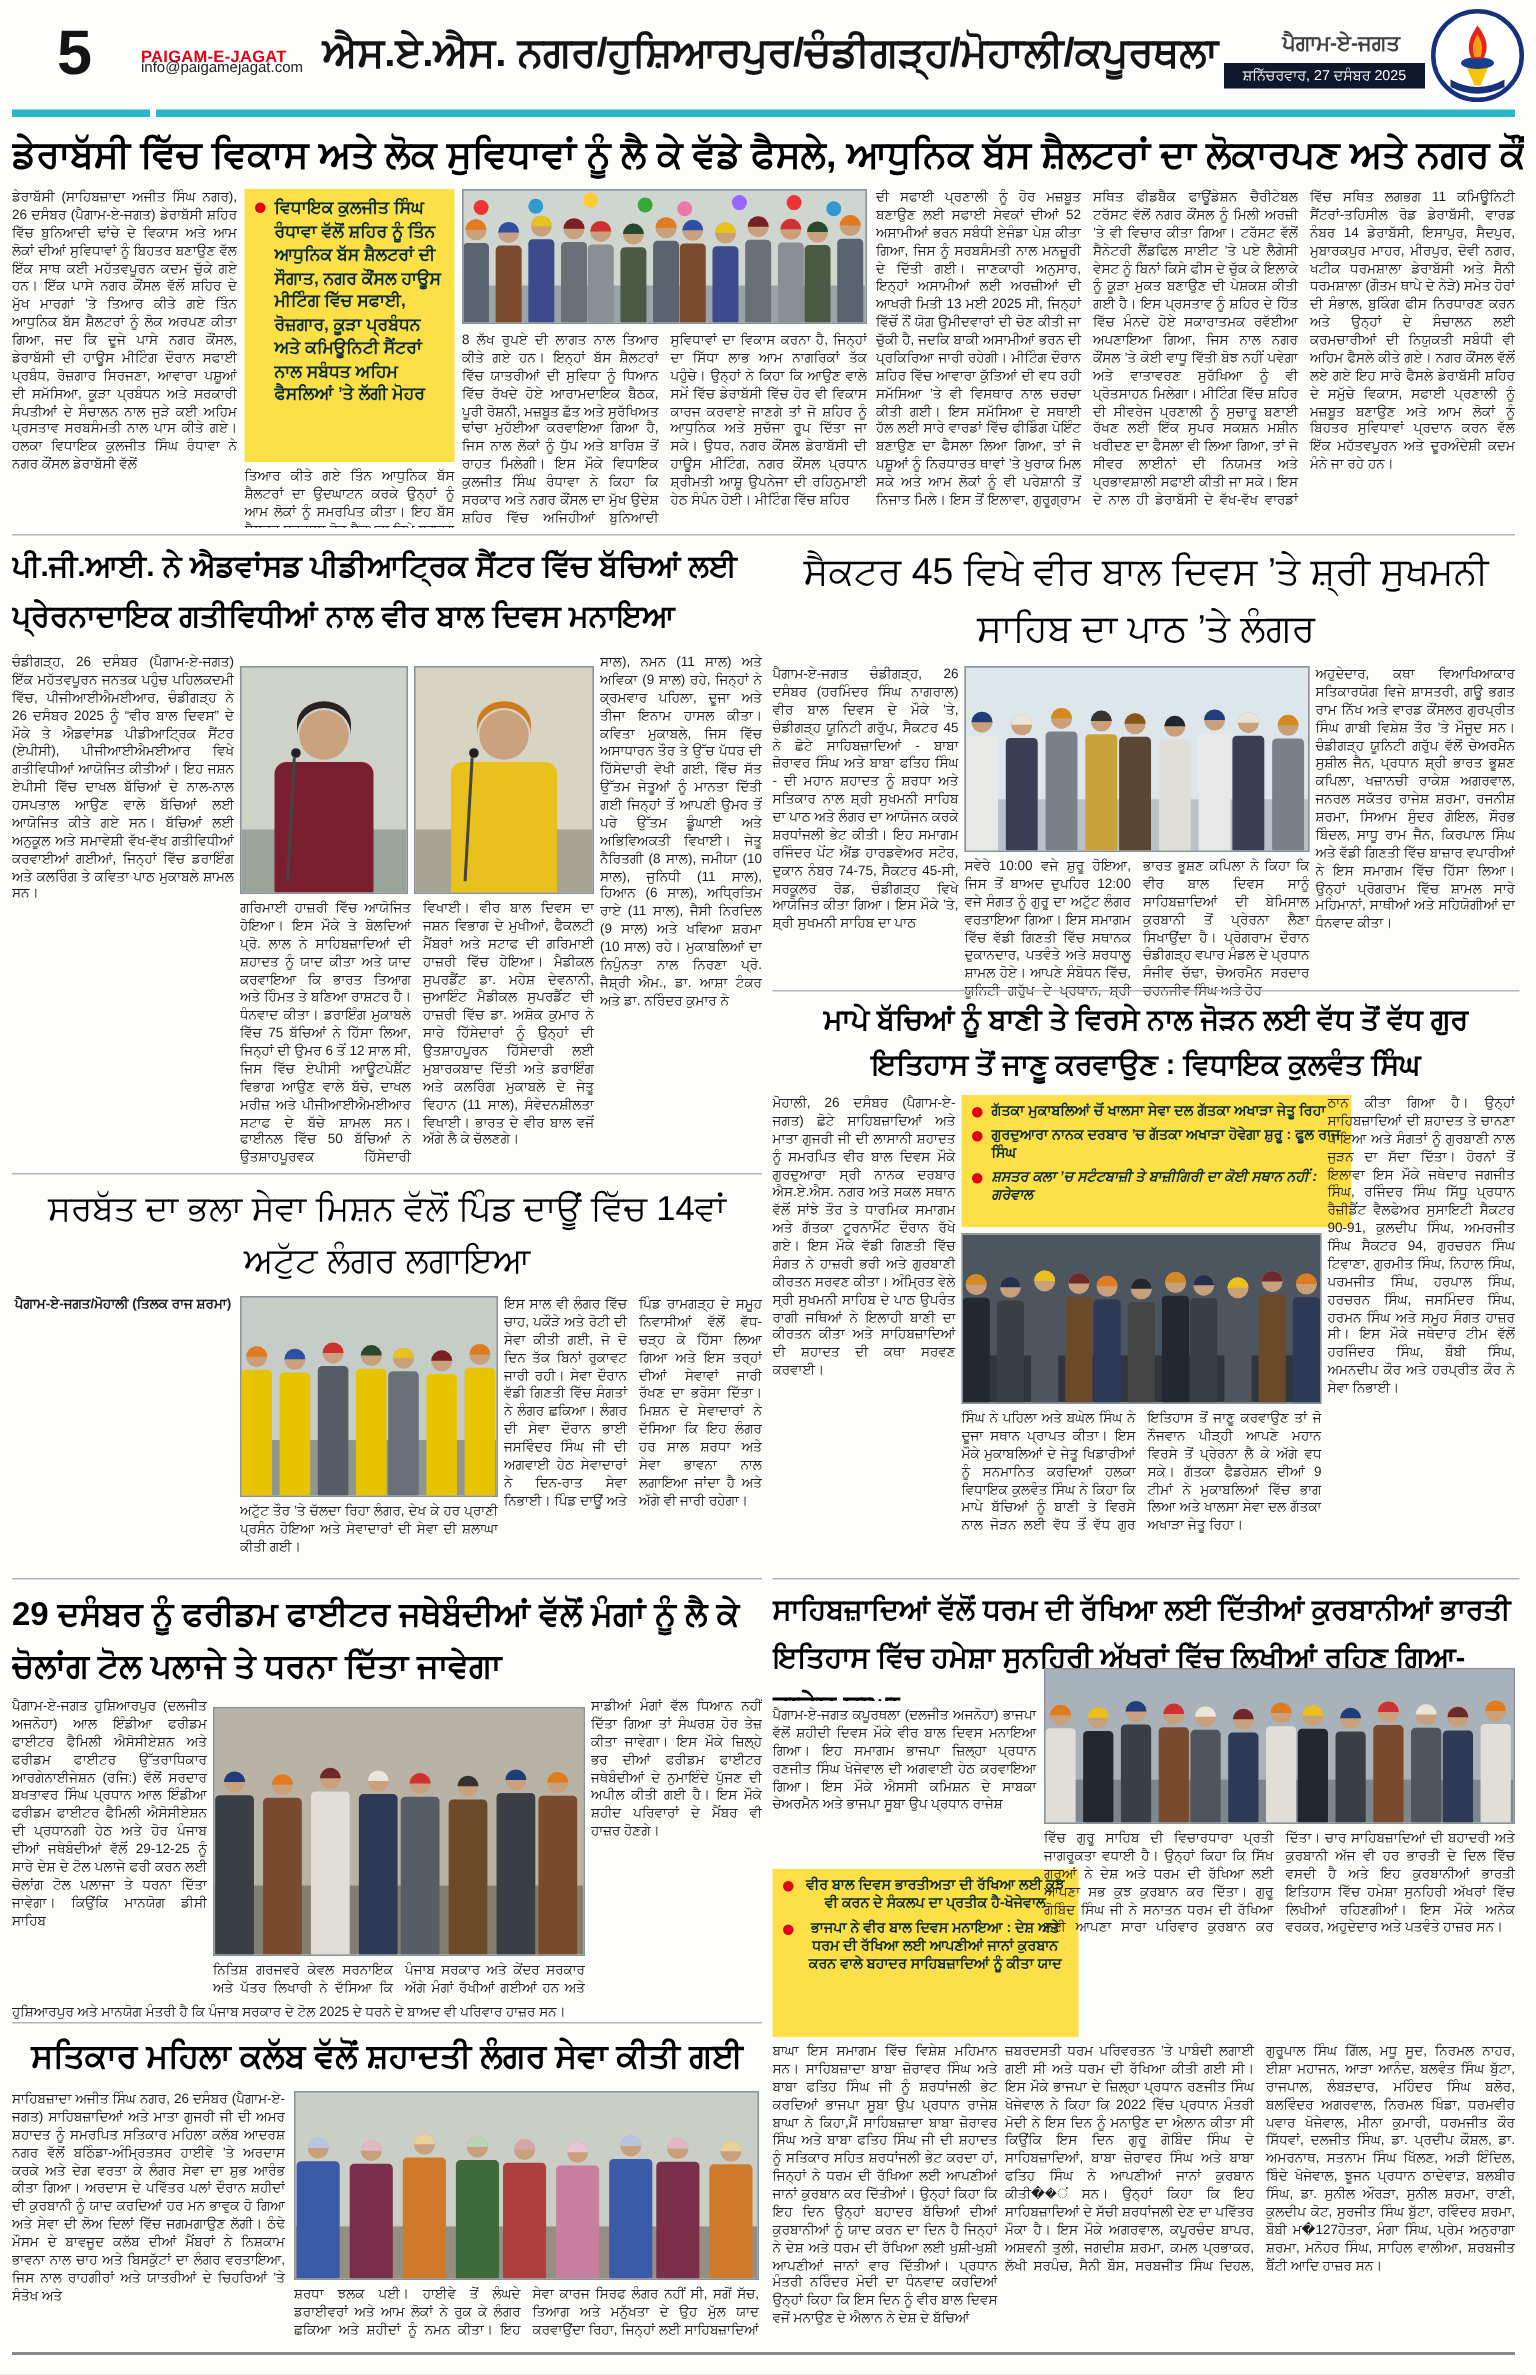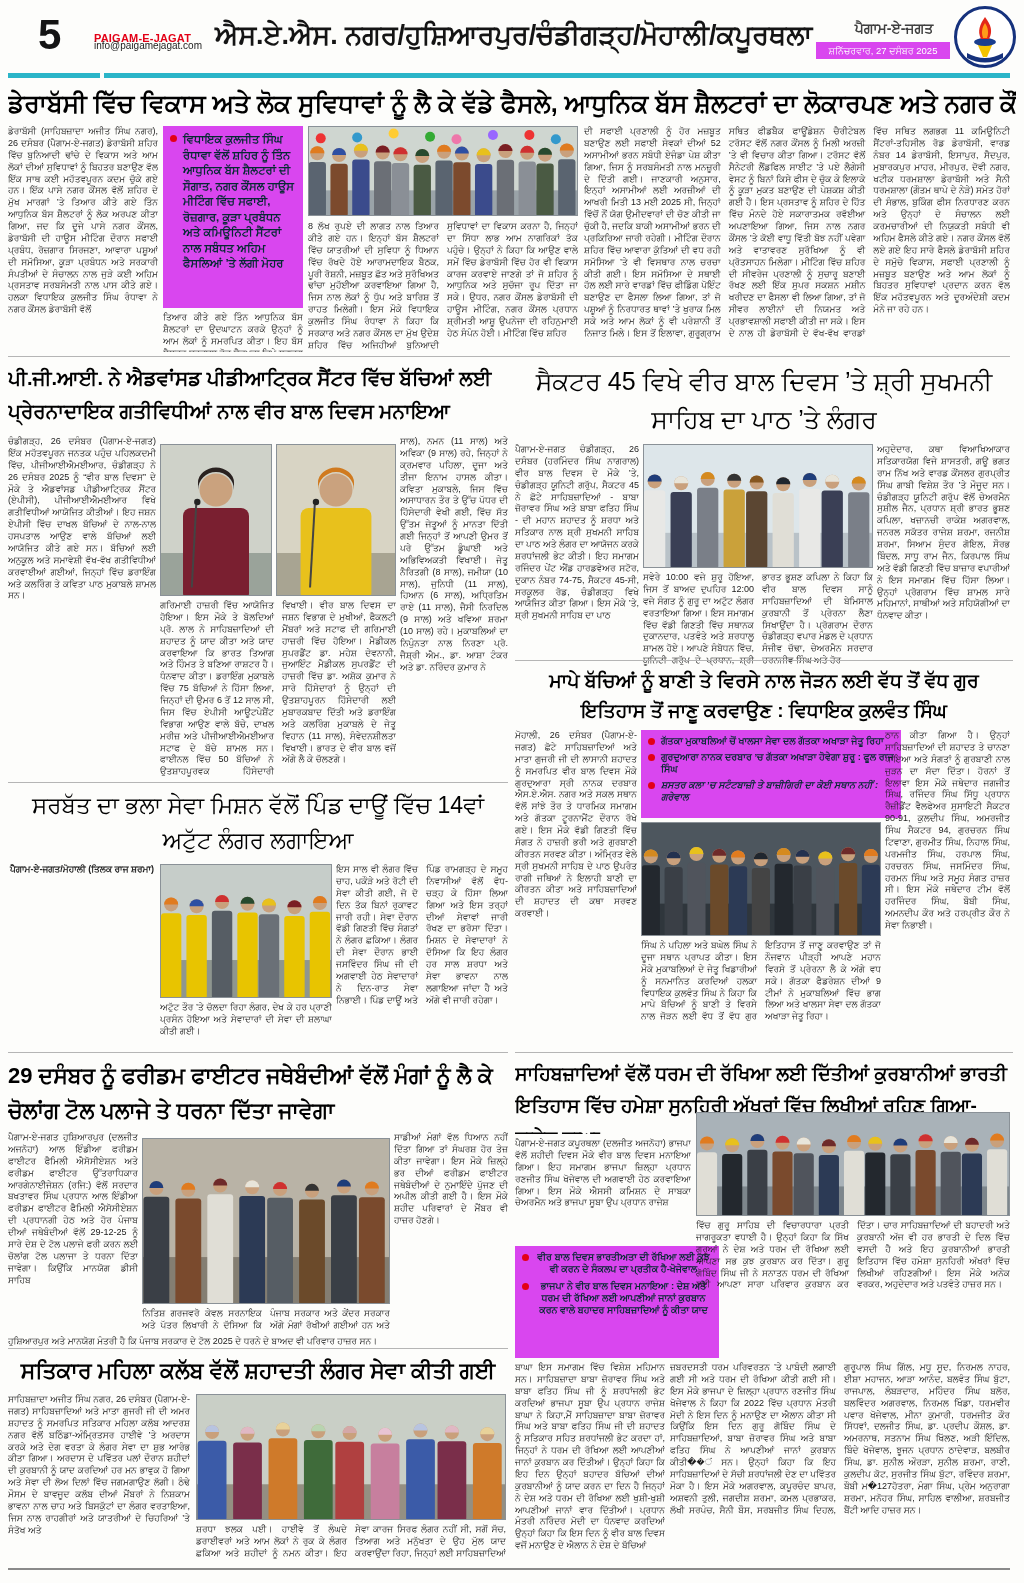--- a/index.html
+++ b/index.html
@@ -4,30 +4,30 @@
 <style>
   html,body{margin:0;padding:0;background:#d9d9d9;}
   #page{position:relative;width:1024px;height:1583px;background:#fdfdfb;margin:0 auto;
         font-family:"Liberation Sans","DejaVu Sans",sans-serif;color:#141414;overflow:hidden;}
   .abs{position:absolute;}
   .tb{position:absolute;font-size:9px;line-height:1.32;text-align:justify;overflow:hidden;color:#1b1b1b;word-break:break-word;}
   .cols2{column-count:2;column-gap:8px;}
   .cols3{column-count:3;column-gap:8px;}
   .hl{position:absolute;font-weight:bold;color:#000;overflow:hidden;text-align:center;}
   .hl.light{font-weight:500;}
-  .box{position:absolute;background:#d946ef;overflow:hidden;padding:6px 7px;box-sizing:border-box;}
+  .box{position:absolute;background:#fde047;overflow:hidden;padding:6px 7px;box-sizing:border-box;}
   .bi{display:flex;margin-bottom:4px;}
   .bi::before{content:"";flex:none;width:7px;height:7px;border-radius:50%;background:#e30016;margin:3px 6px 0 0;}
   .boxtext{font-weight:bold;color:#062a33;}
   .photo{position:absolute;overflow:hidden;background:#b9c3c9;border:1px solid #8a9197;box-sizing:border-box;}
   .rule{position:absolute;background:#b5b5b5;}
   #masthead-title{font-weight:bold;white-space:nowrap;text-align:center;}
   #brand{color:#e30016;font-weight:bold;letter-spacing:.2px;}
   #paper-name{color:#404040;font-weight:bold;text-align:center;}
-  #date-strip{background:#d946ef;color:#fff;text-align:center;line-height:17px;font-size:9.5px;}
+  #date-strip{background:#0f172a;color:#fff;text-align:center;line-height:17px;font-size:9.5px;}
   #logo{border:3px solid #16327d;border-radius:50%;background:#fff;}
   .nowrap{white-space:nowrap;}
 </style>
 </head>
 <body>
 
 <div id="page">
 
   <div class="abs" style="left:0;top:0;width:1024px;height:82px;">
     <div class="abs" style="left:38px;top:14px;font-size:42px;font-weight:bold;line-height:1;">5</div>

